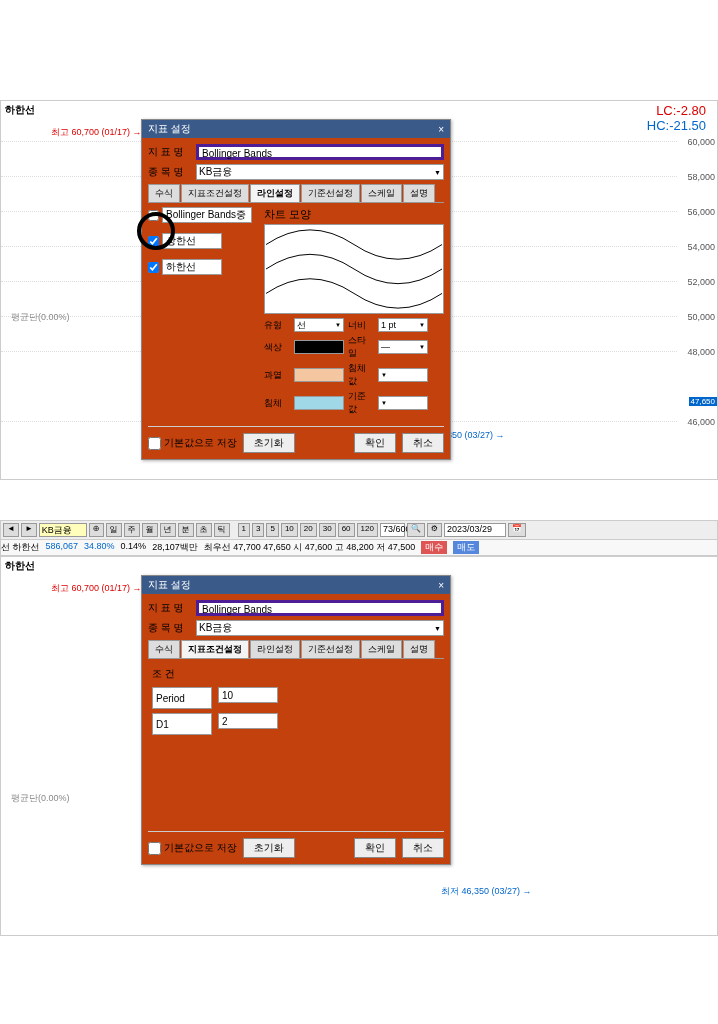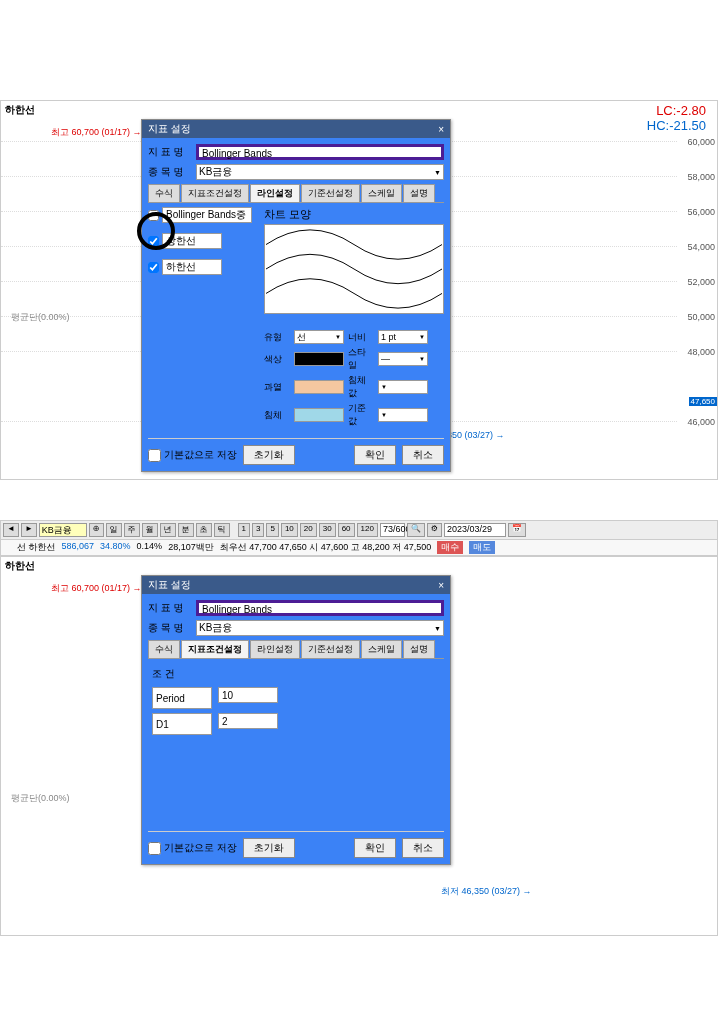--- a/index.html
+++ b/index.html
@@ -9,57 +9,57 @@
 .panel2 { height: 380px; }
 .chart-area { position: absolute; inset: 0; background: #fff; }
 .gridline { position: absolute; left: 0; right: 40px; height: 0; border-top: 1px dotted #ddd; }
 .ylabel { position: absolute; right: 2px; font-size: 9px; color: #555; }
 .topright { position: absolute; right: 11px; top: 2px; font-size: 13px; text-align: right; }
 .lc { color: #d00; }
 .hc { color: #06c; }
 .title-left { position: absolute; left: 4px; top: 2px; font-size: 10px; font-weight: bold; }
 .anno-high { position: absolute; font-size: 9px; color: #d00; }
 .anno-low { position: absolute; font-size: 9px; color: #06c; }
-.dialog { position: absolute; background: #3b82f6; border: 1px solid #888; box-shadow: 1px 1px 3px rgba(0,0,0,.3); font-size: 10px; }
+.dialog { position: absolute; background: #c2410c; border: 1px solid #888; box-shadow: 1px 1px 3px rgba(0,0,0,.3); font-size: 10px; }
 .dlg-title { background: #3a5a8a; color: #fff; padding: 2px 6px; font-size: 10px; display: flex; justify-content: space-between; align-items: center; }
 .dlg-close { color: #fff; cursor: pointer; }
 .dlg-body { padding: 6px; }
 .dlg-row { display: flex; align-items: center; margin-bottom: 4px; gap: 4px; }
 .dlg-label { width: 44px; font-size: 10px; }
 .dlg-input { flex: 1; border: 3px solid #4c1d95; background: #fff; padding: 1px 3px; font-size: 10px; height: 16px; }
 .dlg-select { flex: 1; border: 1px solid #999; background: #fff; padding: 0 2px; font-size: 10px; height: 16px; display: flex; align-items: center; justify-content: space-between; }
 .dlg-select::after { content: "▼"; font-size: 7px; }
 .tabs { display: flex; border-bottom: 1px solid #999; margin: 4px 0; }
 .tab { padding: 2px 6px; font-size: 9px; border: 1px solid #999; border-bottom: none; background: #ddd; margin-right: 1px; cursor: pointer; }
 .tab.active { background: #f4f4f4; font-weight: bold; }
 .opt-area { display: flex; gap: 6px; }
 .opt-left { width: 110px; }
 .opt-check { display: flex; align-items: center; gap: 3px; margin-bottom: 10px; font-size: 10px; }
 .opt-check input { width: 11px; height: 11px; }
 .opt-box { border: 1px solid #999; background: #fff; padding: 1px 3px; font-size: 10px; height: 16px; display: flex; align-items: center; }
 .chart-preview { flex: 1; border: 1px solid #999; background: #fff; height: 90px; position: relative; }
-.style-grid { margin-top: 16px; }
+.style-grid { margin-top: 4px; }
 .style-row { display: flex; align-items: center; gap: 4px; margin-bottom: 2px; font-size: 9px; }
 .style-row .slab { width: 26px; }
 .style-row .sctl { width: 50px; height: 14px; border: 1px solid #999; background: #fff; display: flex; align-items: center; padding: 0 2px; justify-content: space-between; }
 .style-row .sctl::after { content: "▼"; font-size: 6px; }
 .swatch { width: 50px; height: 14px; border: 1px solid #999; }
 .dlg-footer { display: flex; align-items: center; gap: 6px; margin-top: 8px; padding-top: 6px; border-top: 1px solid #ccc; }
 .dlg-footer .spacer { flex: 1; }
 .btn { border: 1px solid #888; background: #eee; padding: 2px 10px; font-size: 10px; cursor: pointer; }
 .chk-default { display: flex; align-items: center; gap: 3px; font-size: 10px; }
 .cond-area { padding: 4px; }
 .cond-row { display: flex; gap: 6px; margin-bottom: 4px; }
 .cond-row .clab { width: 60px; border: 1px solid #999; background: #fff; padding: 1px 3px; font-size: 10px; height: 22px; display: flex; align-items: center; }
 .cond-row .cval { width: 60px; border: 1px solid #999; background: #fff; padding: 1px 3px; font-size: 10px; height: 16px; display: flex; align-items: center; }
 .circle { position: absolute; width: 38px; height: 38px; border: 4px solid #000; border-radius: 50%; pointer-events: none; }
 .toolbar { display: flex; align-items: center; gap: 2px; padding: 2px; border: 1px solid #ccc; background: #eee; font-size: 9px; flex-wrap: wrap; }
 .toolbar .tinput { border: 1px solid #999; background: #fff; padding: 0 2px; height: 14px; font-size: 9px; }
 .toolbar .tbtn { border: 1px solid #999; background: #ddd; padding: 0 3px; height: 14px; font-size: 8px; cursor: pointer; }
-.status { display: flex; gap: 6px; padding: 1px 16px; font-size: 9px; border: 1px solid #ccc; border-top: none; background: #f8f8f8; flex-wrap: wrap; }
+.status { display: flex; gap: 6px; padding: 1px 0; font-size: 9px; border: 1px solid #ccc; border-top: none; background: #f8f8f8; flex-wrap: wrap; }
 .status .blue { color: #06c; }
 .status .buy { background: #d55; color: #fff; padding: 0 4px; }
 .status .sell { background: #58d; color: #fff; padding: 0 4px; }
 .price-badge { position: absolute; right: 0; background: #06c; color: #fff; font-size: 8px; padding: 0 2px; }
 </style>
 </head>
 <body>
 
 <div class="panel panel1">
   <div class="chart-area">

